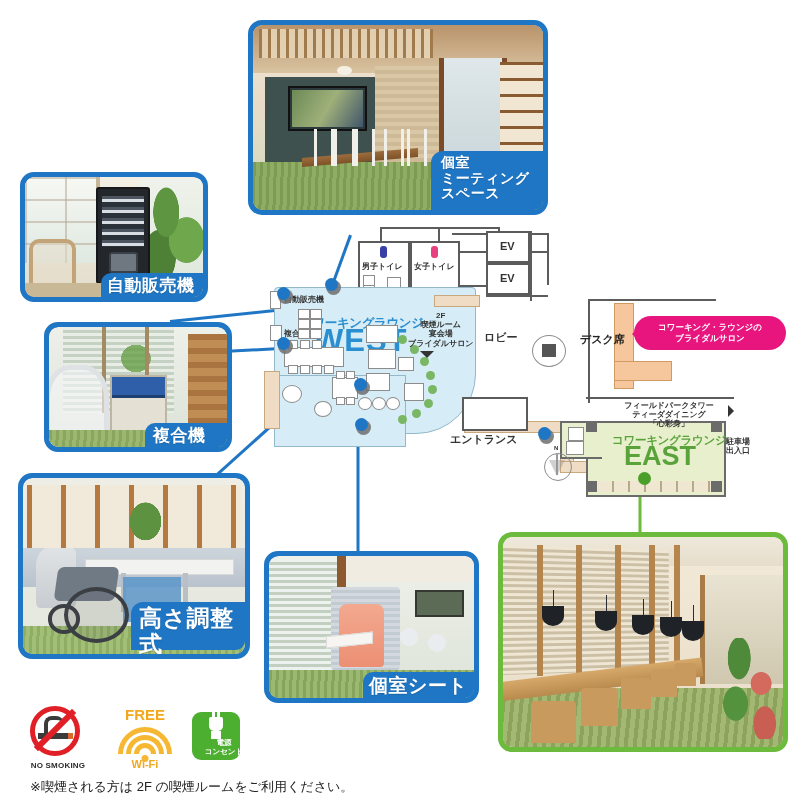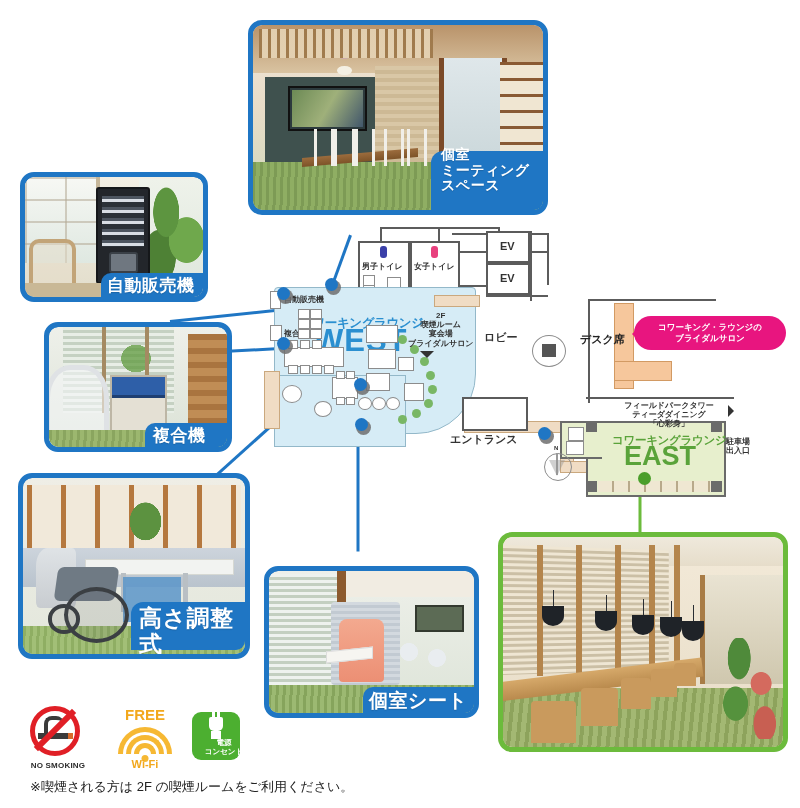--- a/index.html
+++ b/index.html
@@ -503,21 +503,21 @@
         <div class="ms-lamp"></div>
         <div class="ms-table"></div>
         <div class="ms-stool" style="left:21%;"></div>
         <div class="ms-stool" style="left:28%;"></div>
         <div class="ms-stool" style="left:35%;"></div>
         <div class="ms-stool" style="left:45%;"></div>
         <div class="ms-stool" style="left:53%;"></div>
       </div>
     </div>
     <div class="label-chip" style="left:178px; top:126px; width:112px; height:64px;"></div>
-    <div class="photo-label" style="left:188px; top:122px; font-size:14px;">
+    <div class="photo-label" style="left:188px; top:130px; font-size:14px;">
       <div>個室</div>
       <div>ミーティング</div>
       <div>スペース</div>
     </div>
   </div>
 
   <div class="photo-card blue" style="left:20px; top:172px; width:188px; height:130px;">
     <div class="photo-inner">
       <div class="scene">
         <div class="vm-bg"></div>
@@ -577,21 +577,21 @@
         </div>
       </div>
     </div>
     <div class="label-chip" style="left:108px; top:124px; width:114px; height:48px;"></div>
     <div class="photo-label" style="left:116px; top:128px; font-size:23px;font-family:Liberation Serif, serif;">
       <div>高さ調整式</div>
       <div>デスク席</div>
     </div>
   </div>
 
-  <div class="photo-card blue" style="left:264px; top:551px; width:215px; height:152px;margin-top:15px;">
+  <div class="photo-card blue" style="left:264px; top:551px; width:215px; height:152px;">
     <div class="photo-inner">
       <div class="scene">
         <div class="bt-bg"></div>
         <div class="bt-ceil"></div>
         <div class="bt-blinds"></div>
         <div class="bt-post"></div>
         <div class="bt-tv"></div>
         <div class="bt-chairs"></div>
         <div class="bt-booth"></div>
         <div class="bt-cush"></div>

